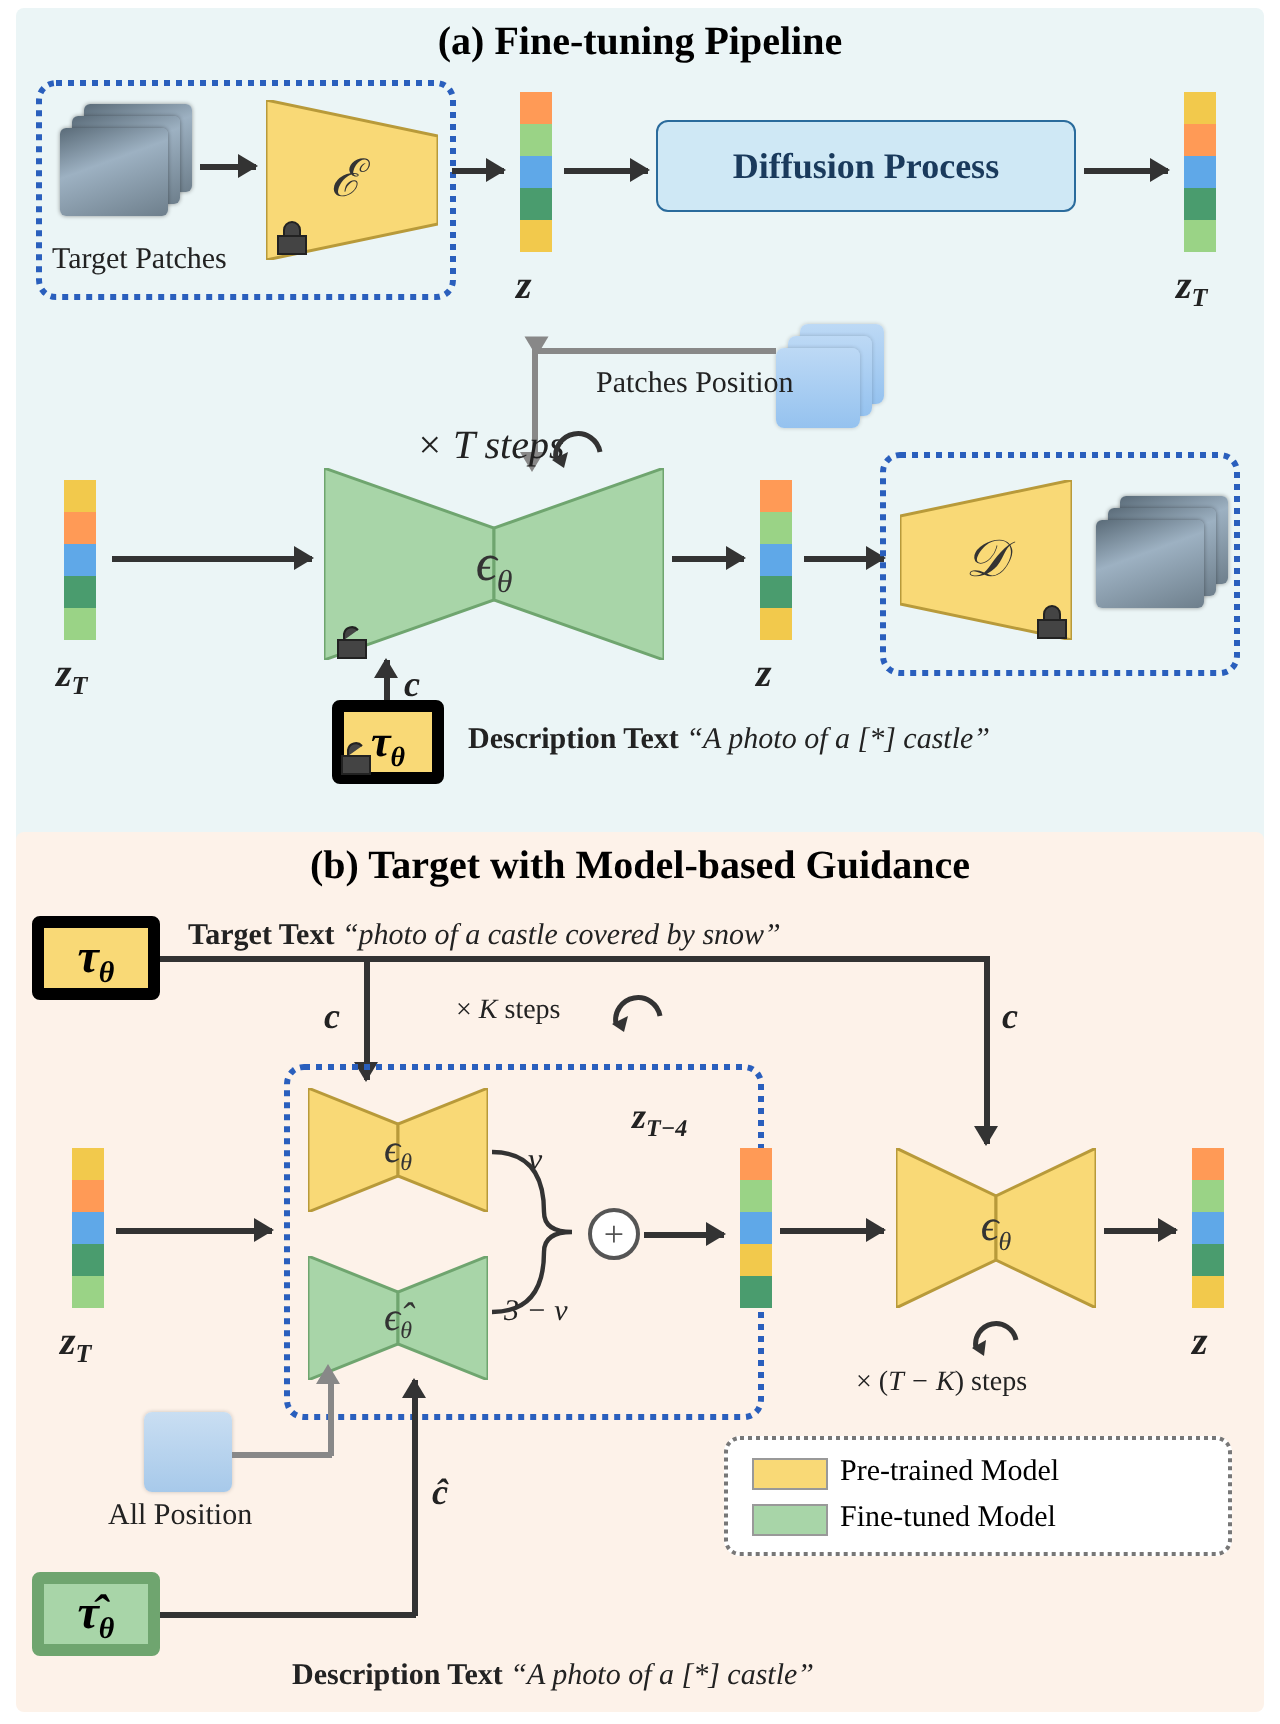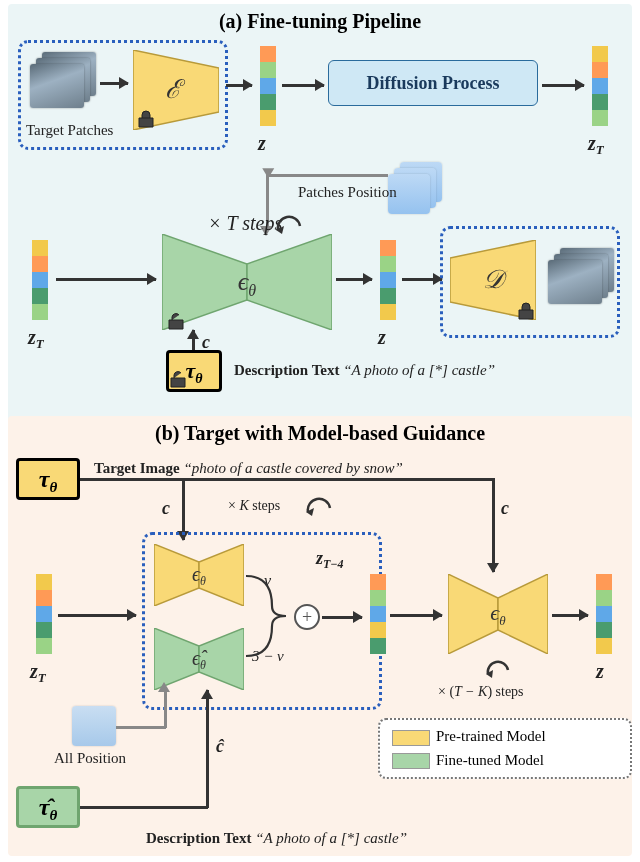--- a/index.html
+++ b/index.html
@@ -2,27 +2,27 @@
 <html><head>
 <meta charset="utf-8">
 <style>
   * { box-sizing: border-box; margin: 0; padding: 0; }
   body { font-family: Georgia, 'Times New Roman', serif; width: 640px; height: 862px; position: relative; background: #fff; }
   .panel { position: absolute; left: 8px; width: 624px; border-radius: 4px; }
   .panel-a { top: 4px; height: 448px; background: #ebf5f6; }
   .panel-b { top: 416px; height: 440px; background: #fdf2e9; }
   .title { text-align: center; font-weight: bold; font-size: 20px; padding-top: 6px; }
   .box-blue-dot { position: absolute; border: 3px dotted #2a5fbd; border-radius: 10px; }
-  .box-grey-dot { position: absolute; border: 2px dotted #777; border-radius: 8px; background: #fff; padding: 8px 12px; font-size: 15px; margin-left: 16px; }
+  .box-grey-dot { position: absolute; border: 2px dotted #777; border-radius: 8px; background: #fff; padding: 8px 12px; font-size: 15px; }
   .latent-bar { position: absolute; width: 16px; height: 80px; display: flex; flex-direction: column; }
   .latent-bar div { flex: 1; }
   .c1 { background: #ff9a56; } .c2 { background: #9ad386; } .c3 { background: #5fa8e8; } .c4 { background: #4a9c6e; } .c5 { background: #f2c94c; }
   .trap-enc { position: absolute; }
   .trap-dec { position: absolute; }
-  .tau-box { position: absolute; background: #f9d976; border: 3px solid #000000; border-radius: 4px; display: flex; align-items: center; justify-content: center; font-family: serif; }
+  .tau-box { position: absolute; background: #f9d976; border: 6px solid #000000; border-radius: 4px; display: flex; align-items: center; justify-content: center; font-family: serif; }
   .diff-box { position: absolute; background: #cfe8f5; border: 1.5px solid #2a6b9c; border-radius: 6px; display: flex; align-items: center; justify-content: center; font-family: Georgia, serif; font-weight: bold; color: #1a3a5c; }
   .label { position: absolute; font-family: Georgia, serif; color: #222; }
   .math { font-family: 'Cambria Math', Georgia, serif; font-style: italic; font-weight: bold; }
   .arrow { position: absolute; height: 2.5px; background: #333; }
   .arrow::after { content: ""; position: absolute; right: -1px; top: -5px; border-left: 10px solid #333; border-top: 6px solid transparent; border-bottom: 6px solid transparent; }
   .arrow-grey { position: absolute; height: 2.5px; background: #888; }
   .arrow-grey::after { content: ""; position: absolute; right: -1px; top: -5px; border-left: 10px solid #888; border-top: 6px solid transparent; border-bottom: 6px solid transparent; }
   .varrow { position: absolute; width: 2.5px; background: #333; }
   .varrow-up::after { content: ""; position: absolute; top: -1px; left: -5px; border-bottom: 10px solid #333; border-left: 6px solid transparent; border-right: 6px solid transparent; }
   .varrow-down::after { content: ""; position: absolute; bottom: -1px; left: -5px; border-top: 10px solid #333; border-left: 6px solid transparent; border-right: 6px solid transparent; }
@@ -171,21 +171,21 @@
   </div>
 </div>
 
 <div class="panel panel-b">
   <div class="title">(b) Target with Model-based Guidance</div>
 
   <div class="tau-box" style="left:8px; top:42px; width:64px; height:42px;">
     <span class="math" style="font-size:24px;">τ<span style="font-size:15px;position:relative;top:5px;">θ</span></span>
   </div>
   <div class="label" style="left:86px; top:44px; font-size:15px;">
-    <strong>Target Image</strong>&nbsp;<span style="font-style:italic;">“photo of a castle covered by snow”</span>
+    <strong>Target Text</strong>&nbsp;<span style="font-style:italic;">“photo of a castle covered by snow”</span>
   </div>
 
   <div class="line" style="left:72px; top:62px; width:414px; height:2.5px;"></div>
   <div class="varrow varrow-down" style="left:174px; top:62px; height:62px;"></div>
   <div class="varrow varrow-down" style="left:484px; top:62px; height:94px;"></div>
   <div class="label math" style="left:154px; top:82px; font-size:18px;">c</div>
   <div class="label math" style="left:493px; top:82px; font-size:18px;">c</div>
 
   <div class="label" style="left:220px; top:82px; font-size:14px;">× <span style="font-style:italic;">K</span> steps</div>
   <svg class="loop-svg" style="left:294px; top:78px; width:34px; height:24px;">
@@ -239,21 +239,21 @@
 
   <svg style="position:absolute; left:440px; top:158px; width:100px; height:80px;">
     <polygon points="0,0 0,80 50,56 50,24" fill="#f9d976" stroke="#b89a3a" stroke-width="1.5"></polygon>
     <polygon points="50,24 50,56 100,80 100,0" fill="#f9d976" stroke="#b89a3a" stroke-width="1.5"></polygon>
     <text x="50" y="46" font-family="serif" font-style="italic" font-size="22" text-anchor="middle" fill="#333">ϵ<tspan font-size="13" dy="5">θ</tspan></text>
   </svg>
   <svg class="loop-svg" style="left:474px; top:242px; width:34px; height:22px;">
     <path d="M6 16 A 9 9 0 1 1 26 12" stroke="#333" stroke-width="2.5" fill="none"></path>
     <polygon points="4,16 11,12 10,20" fill="#333"></polygon>
   </svg>
-  <div class="label" style="left:430px; top:268px; font-size:14px;">× (<span style="font-style:italic;">T − K</span>) steps</div>
+  <div class="label" style="left:420px; top:268px; font-size:14px;">× (<span style="font-style:italic;">T − K</span>) steps</div>
 
   <div class="arrow" style="left:544px; top:198px; width:36px;"></div>
   <div class="latent-bar" style="left:588px; top:158px;">
     <div class="c1"></div>
       <div class="c2"></div>
       <div class="c3"></div>
       <div class="c4"></div>
       <div class="c5"></div>
   </div>
   <div class="label math" style="left:588px; top:244px; font-size:20px;"><span style="font-style:italic;font-weight:bold;">z</span></div>

